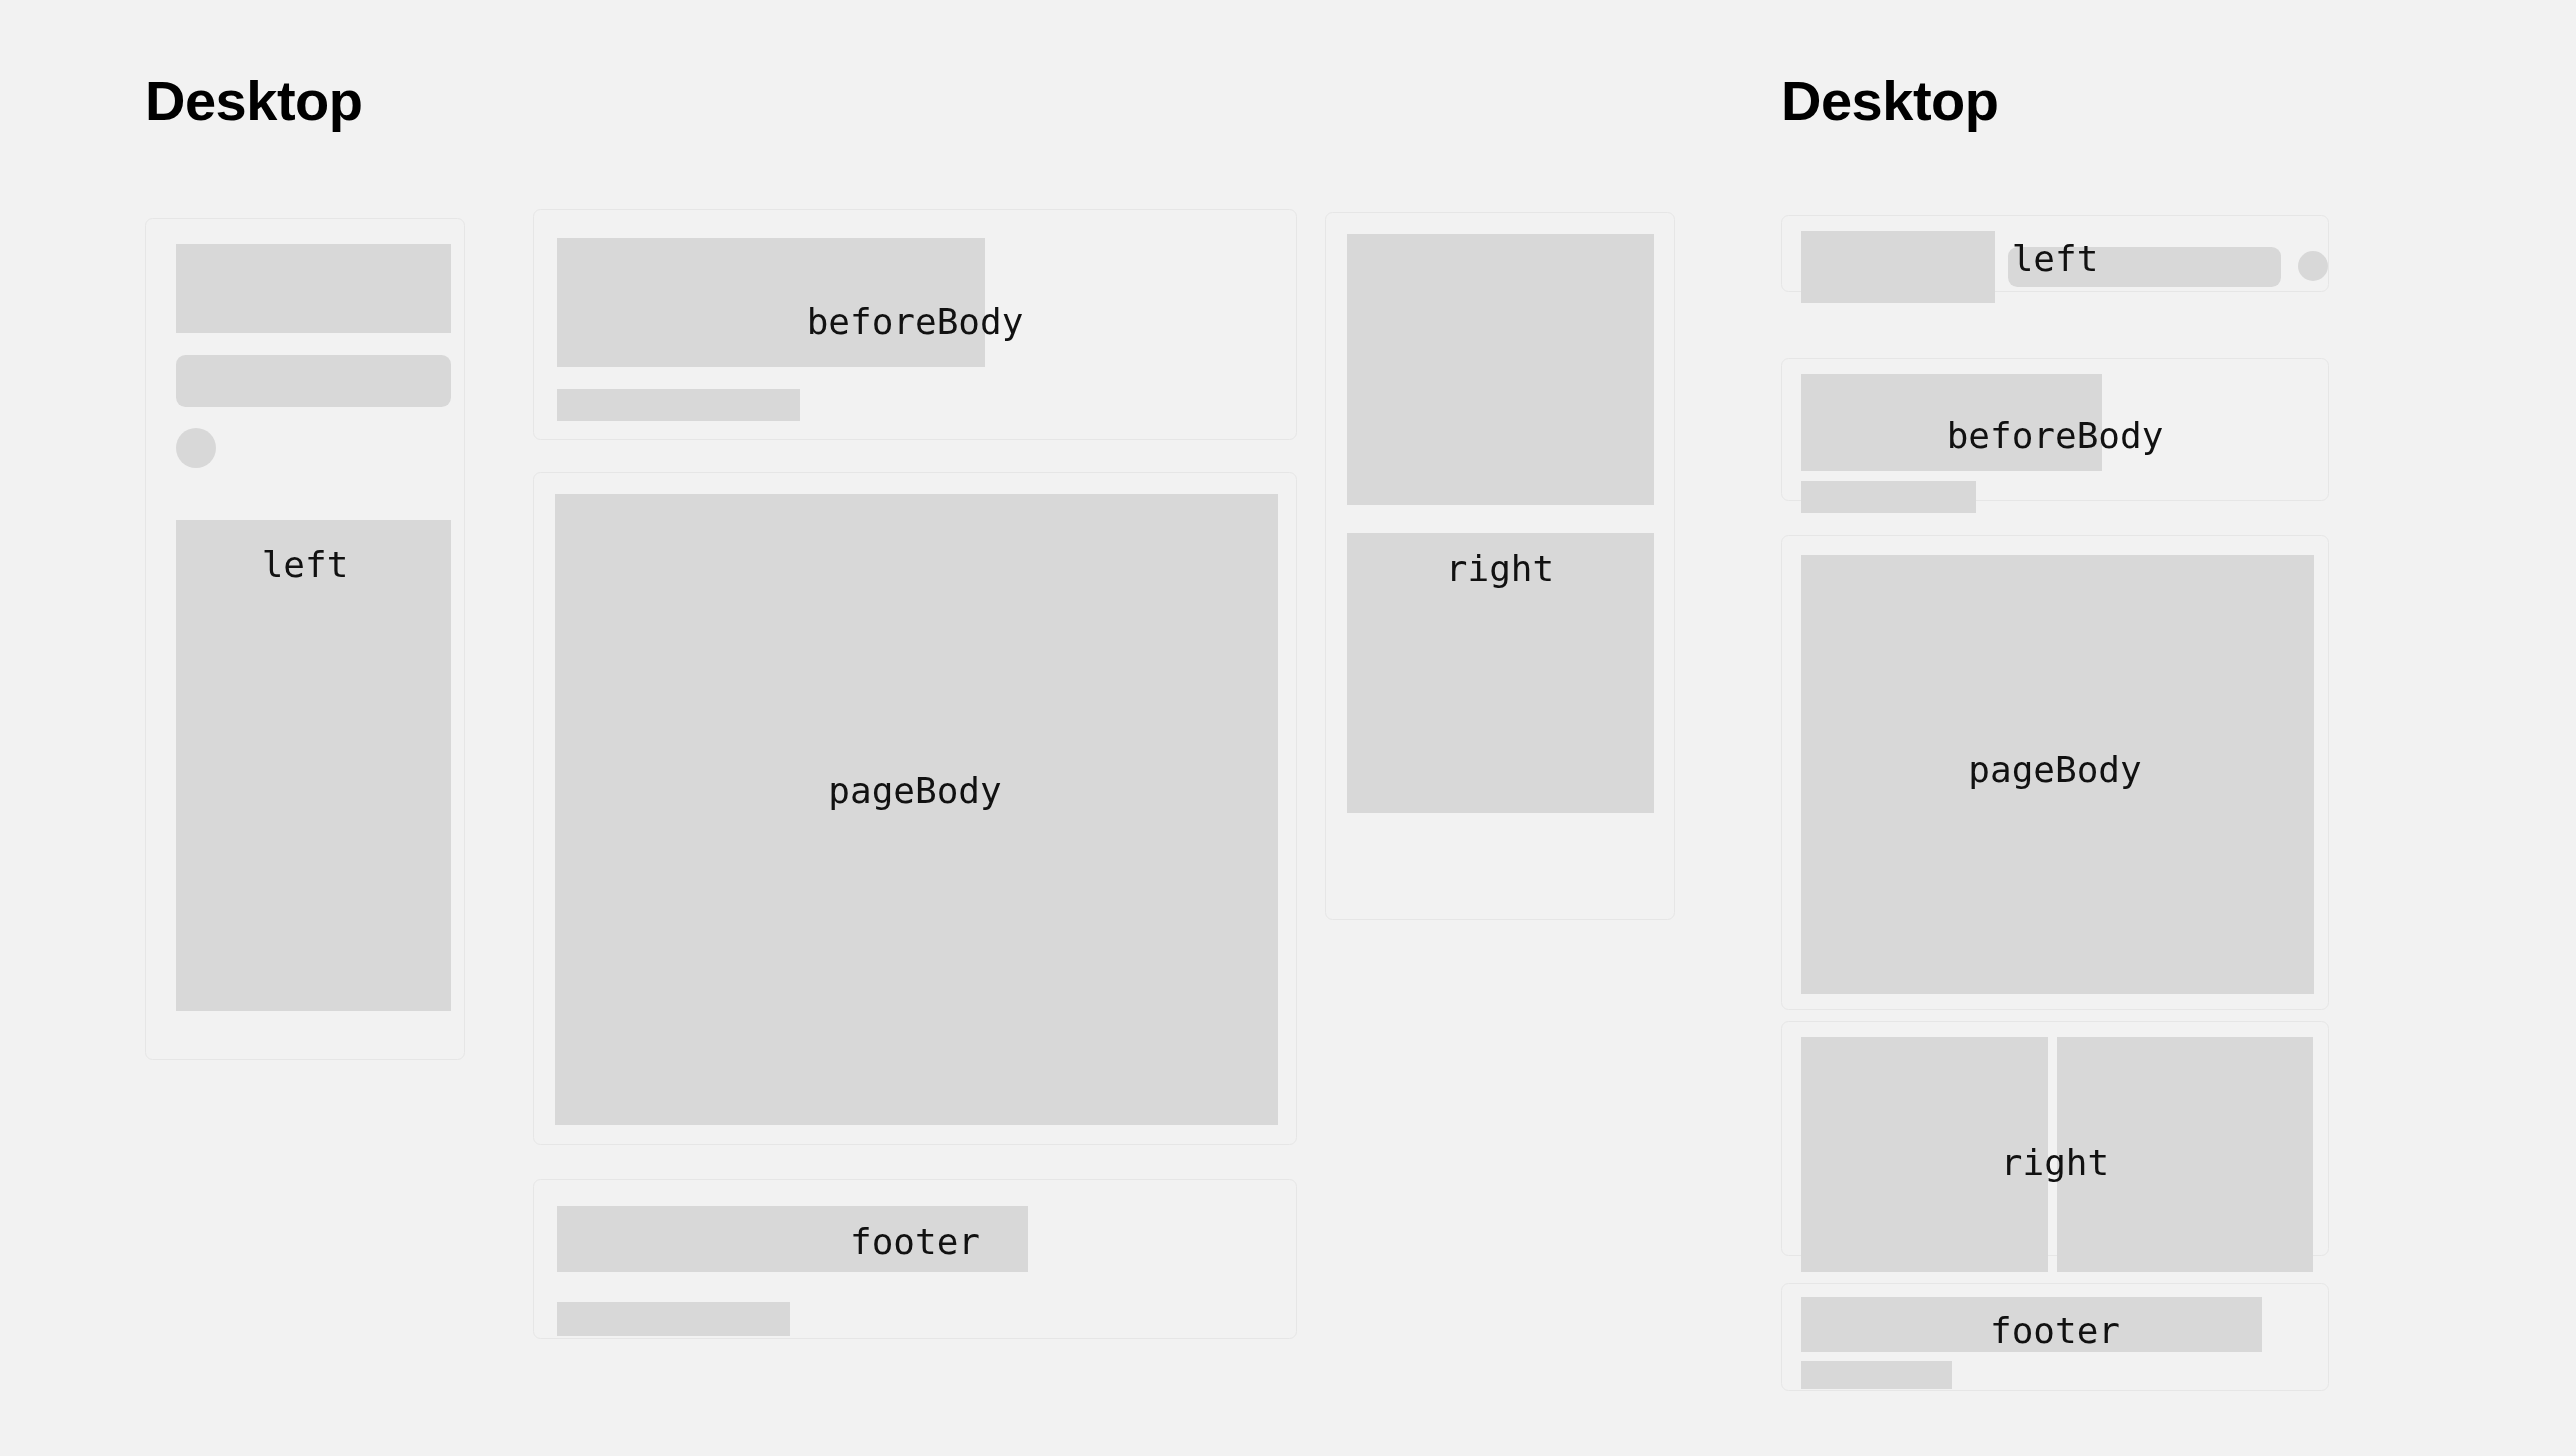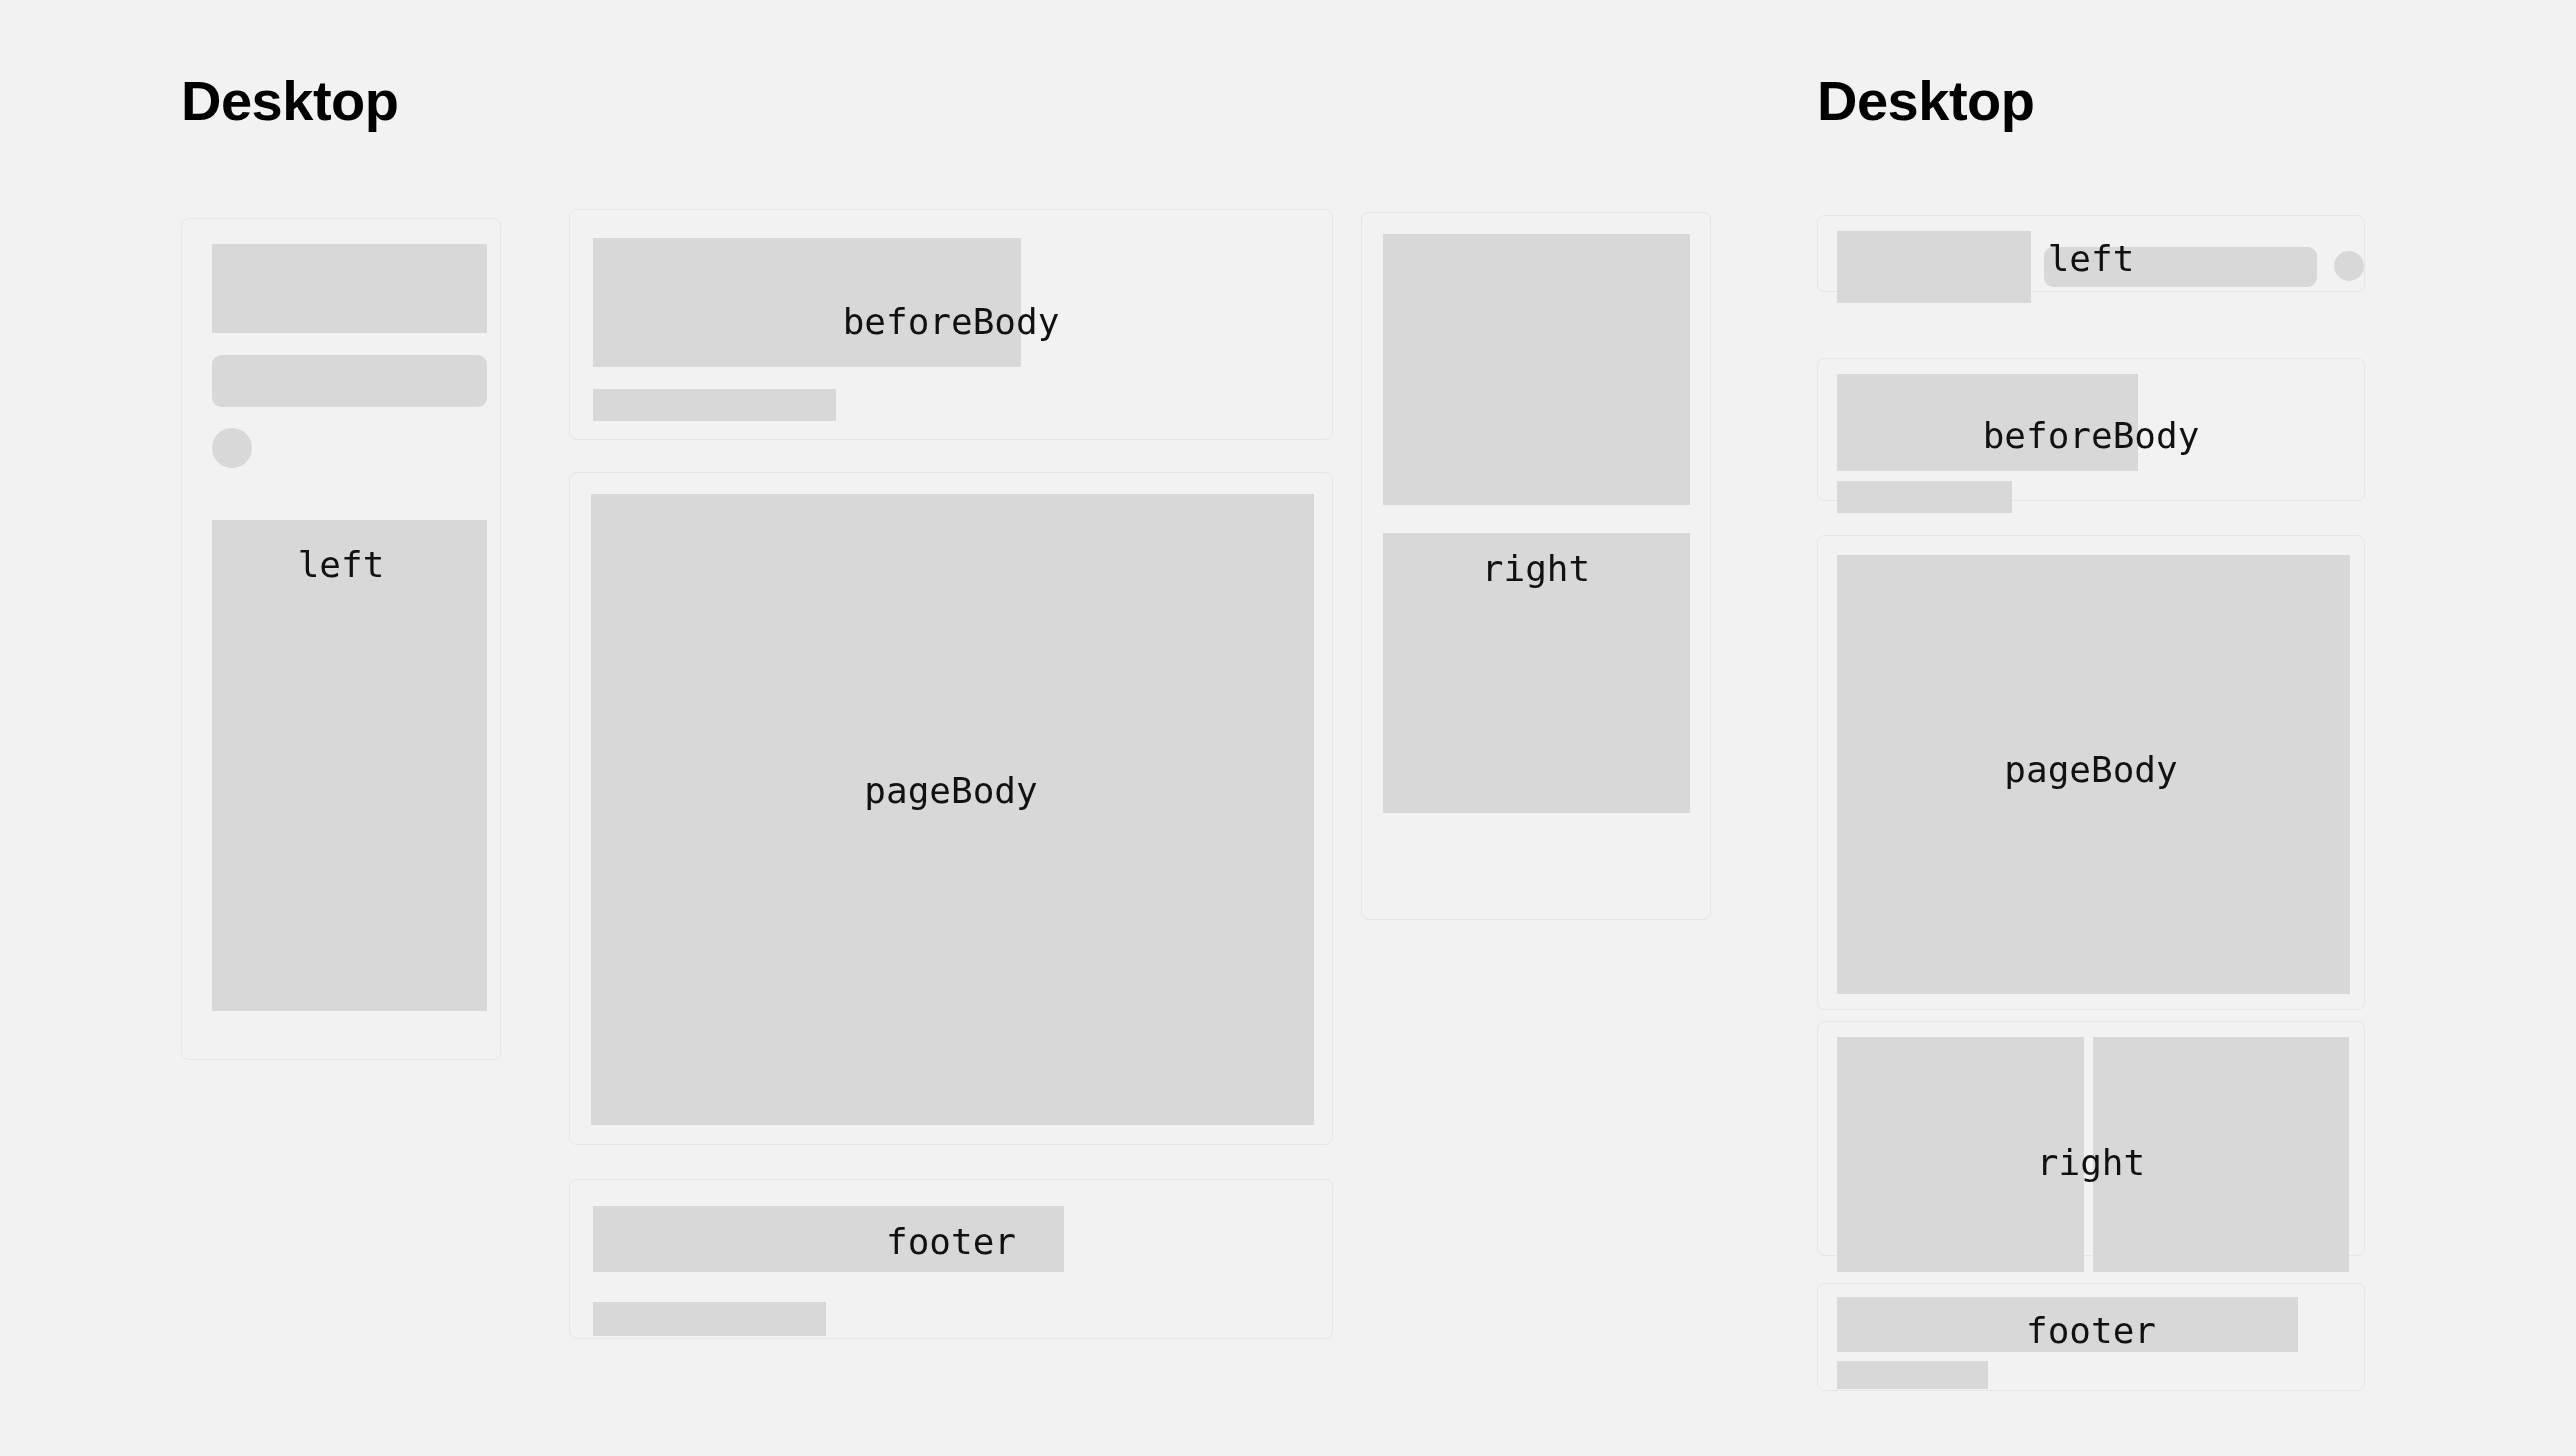--- a/index.html
+++ b/index.html
@@ -11,21 +11,20 @@
     width: 2576px;
     height: 1456px;
     font-family: "Liberation Sans", sans-serif;
     position: relative;
     overflow: hidden;
   }
 
   .stage {
     position: absolute;
     inset: 0;
-    margin-left: 36px;
   }
 
   
   .col-title {
     position: absolute;
     font-family: "Liberation Sans", sans-serif;
     font-weight: bold;
     font-size: 56px;
     line-height: 1;
     color: #000000;

